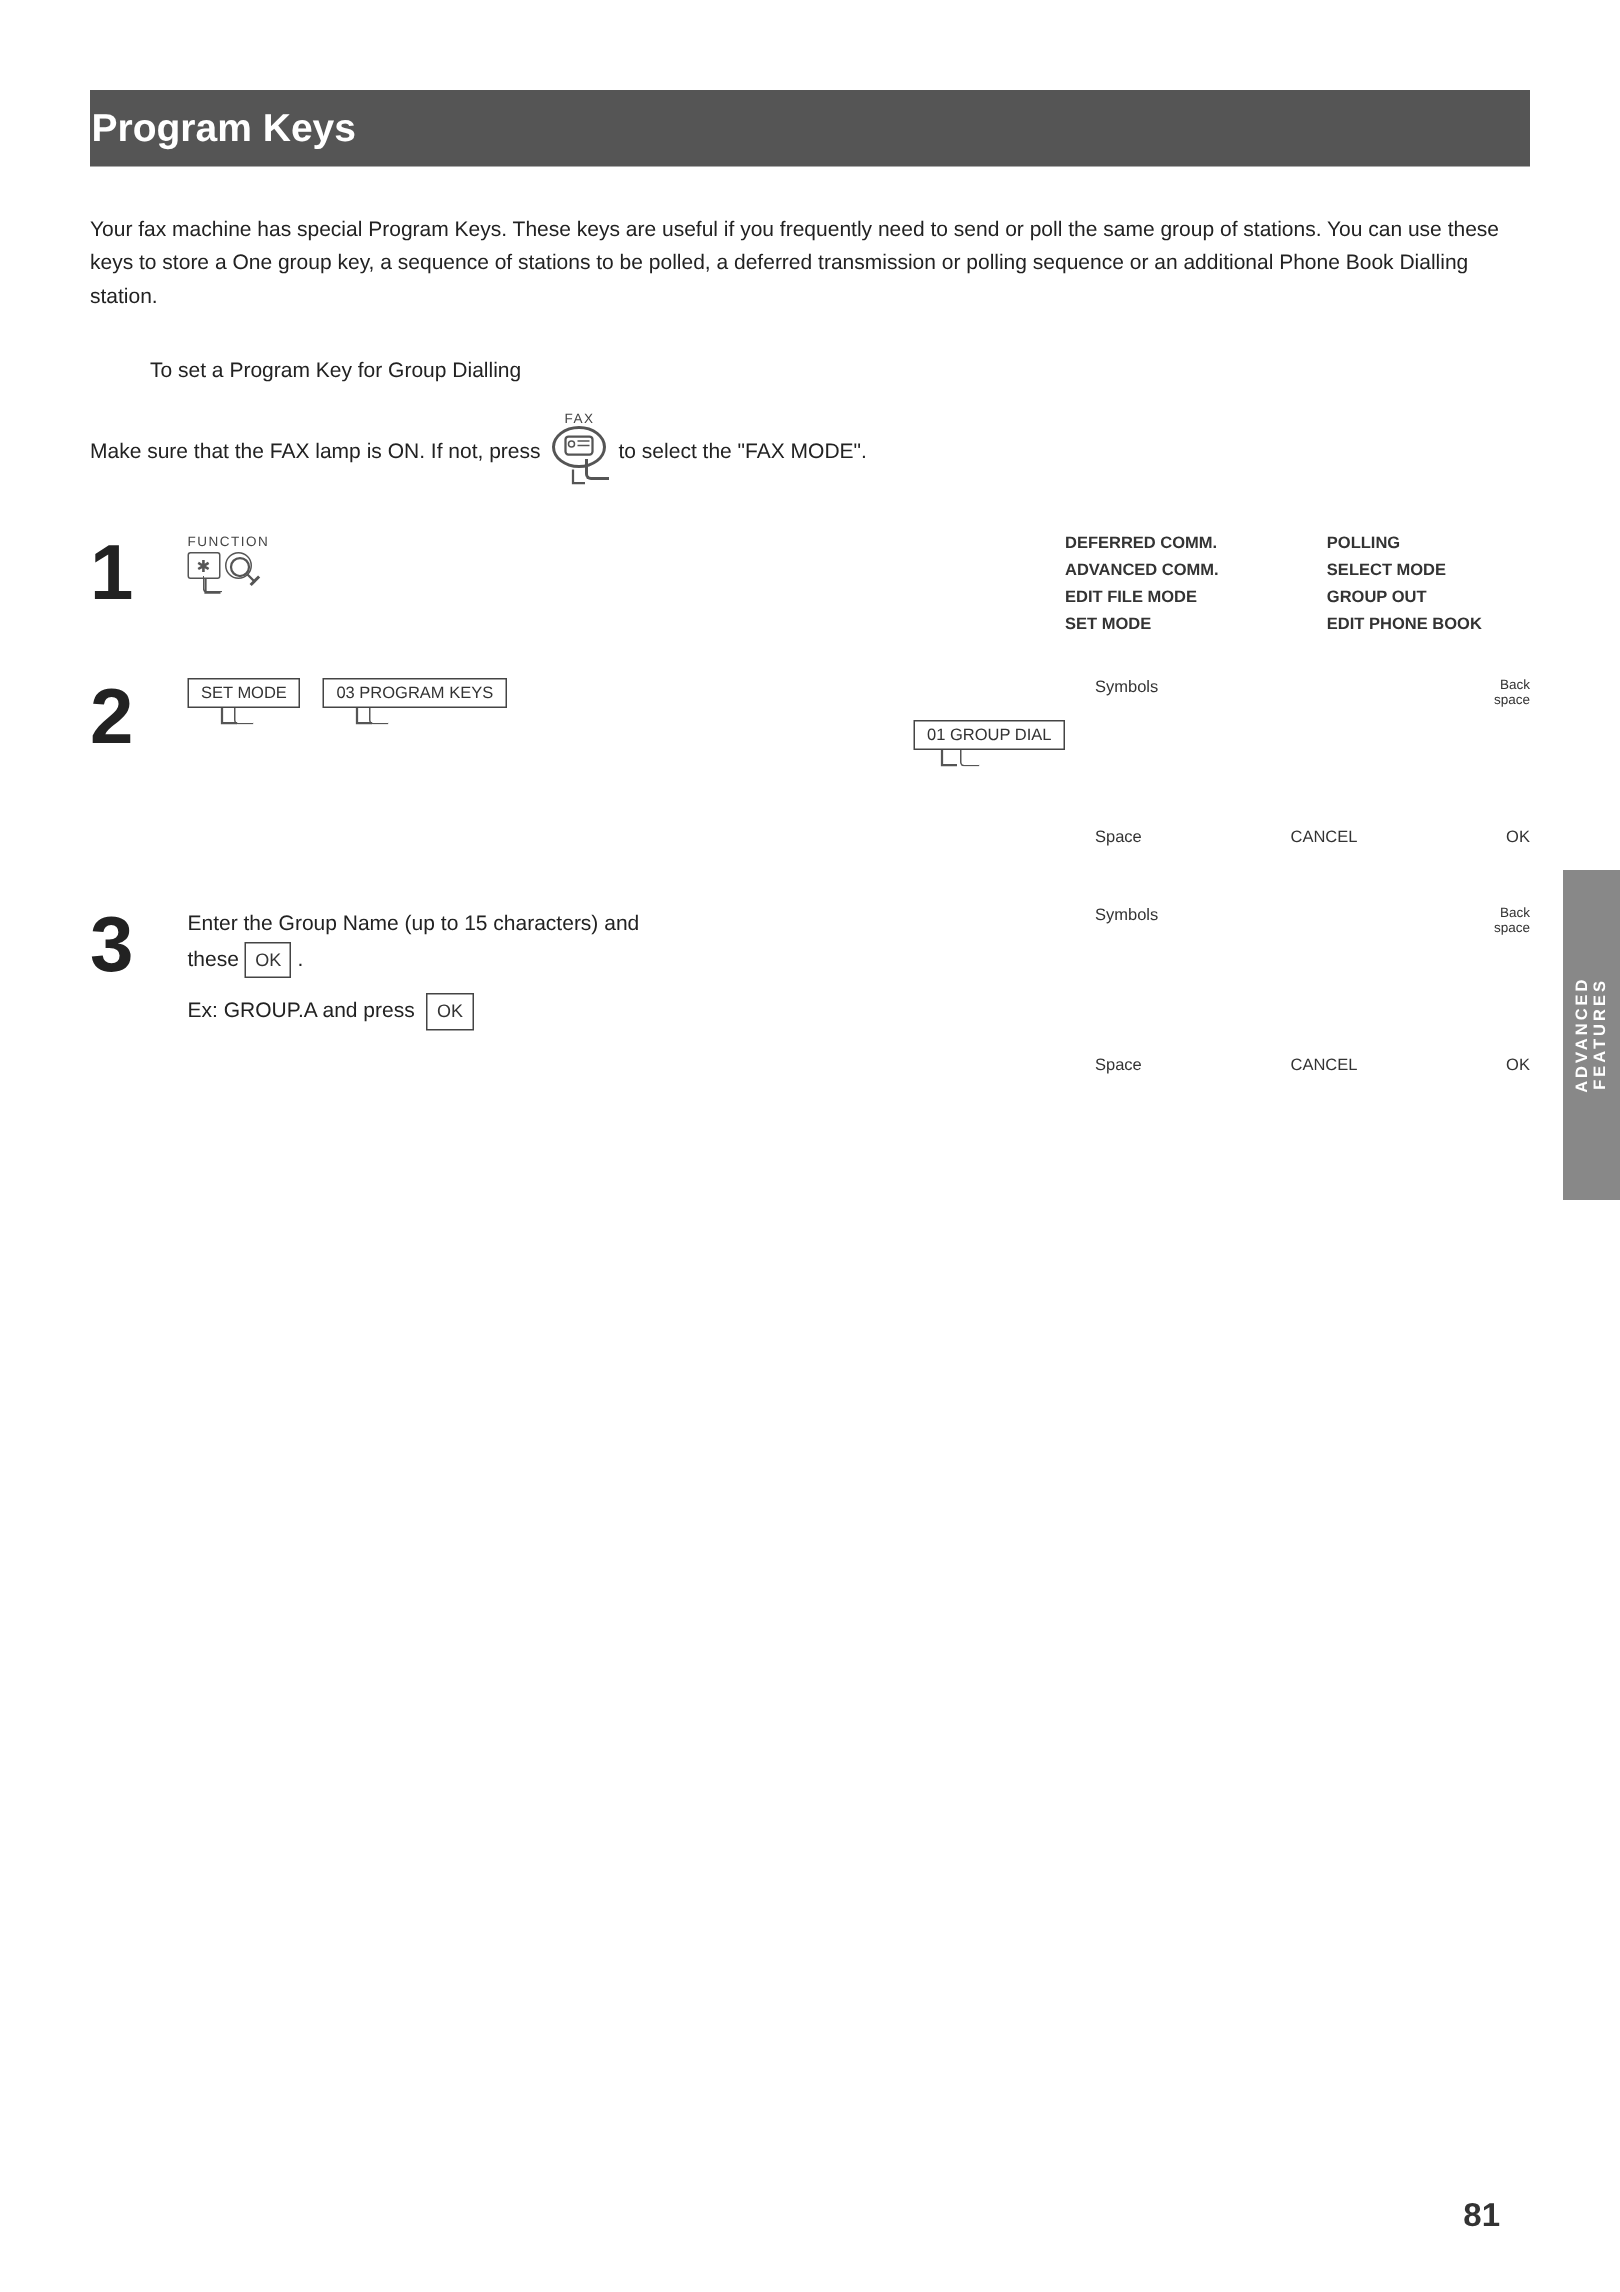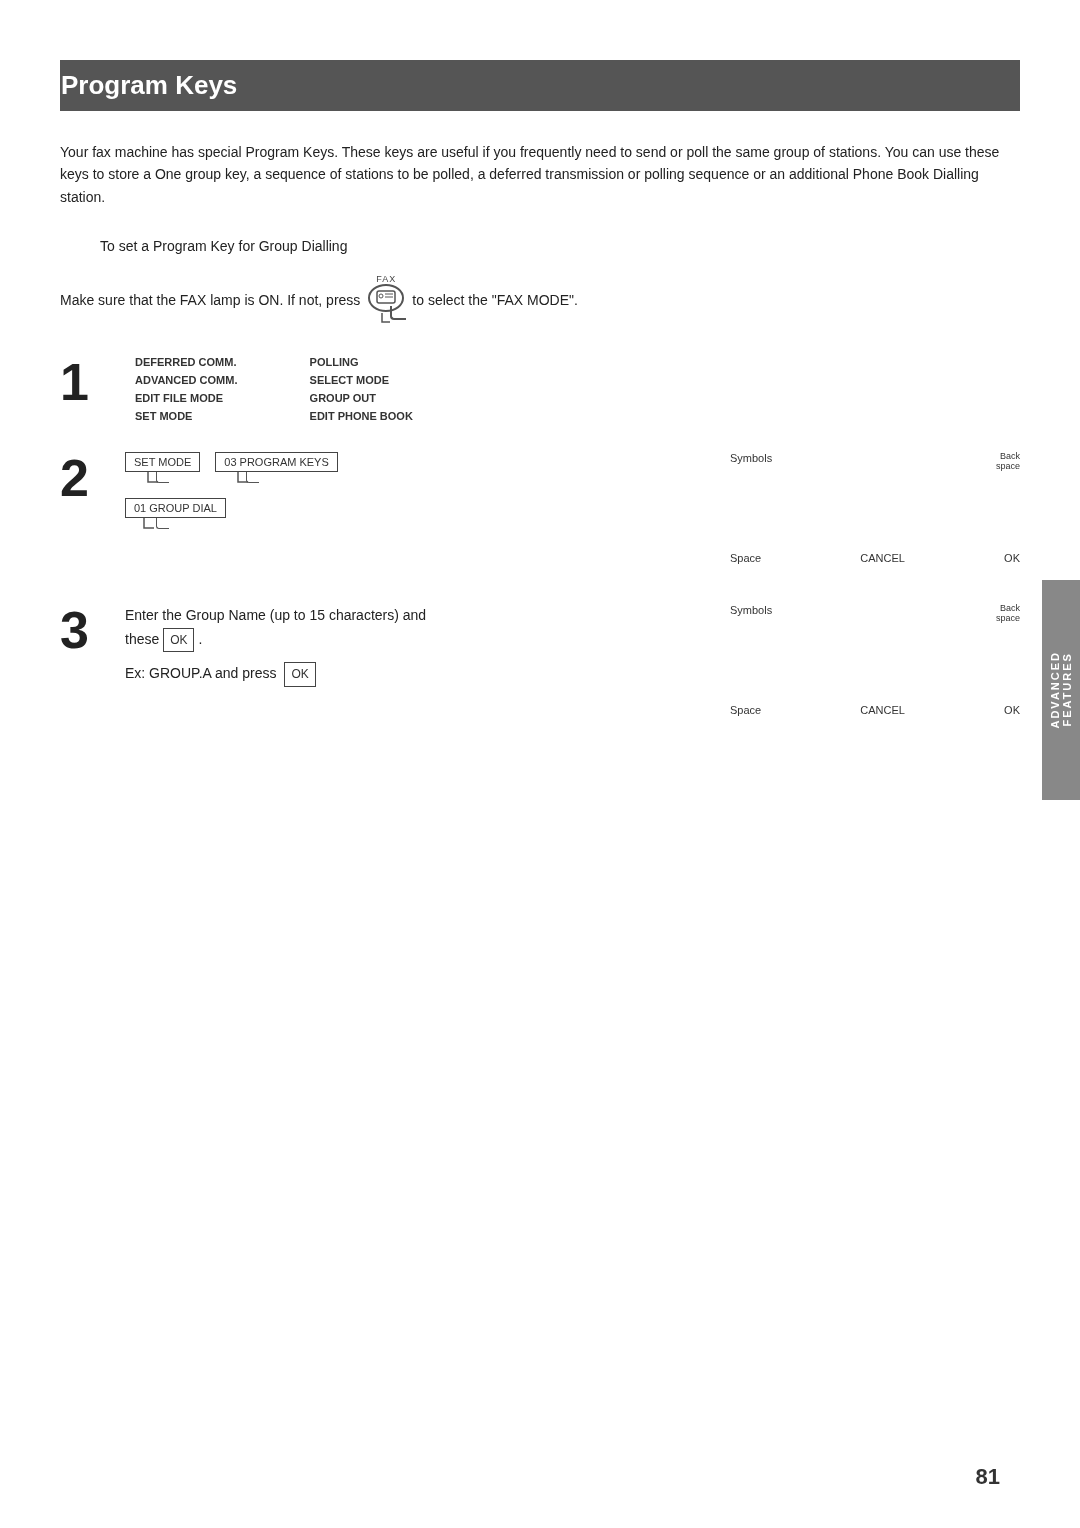--- a/index.html
+++ b/index.html
@@ -326,20 +326,43 @@
           <path d="M6,1 L6,10 L14,10" fill="none" stroke="#555" stroke-width="1.5"></path>
         </svg>
       </span>
       <span>to select the "FAX MODE".</span>
     </div>
 
     <div class="step-wrapper" style="margin-top:10px; margin-bottom:0;">
       <div class="step-num-col">
         <span>1</span>
       </div>
+      <div class="step-body-col">
+
+        <div class="func-icon-wrapper">
+          <span class="func-label">FUNCTION</span>
+          <div class="func-icon">
+            <div class="func-key-box" style="position:relative;">
+              <svg width="14" height="12" viewBox="0 0 14 12">
+                <text x="2" y="10" font-size="11" fill="#555">✱</text>
+              </svg>
+
+              <svg width="14" height="12" viewBox="0 0 14 12" style="position:absolute; bottom:-13px; right:-3px;">
+                <path d="M2,0 L2,9 L12,9" fill="none" stroke="#555" stroke-width="1.5"></path>
+              </svg>
+            </div>
+            <div class="func-magnify" style="position:relative;">
+              <svg width="20" height="20" viewBox="0 0 20 20">
+                <circle cx="9" cy="9" r="6" fill="none" stroke="#555" stroke-width="1.5"></circle>
+                <line x1="14" y1="14" x2="19" y2="19" stroke="#555" stroke-width="1.5"></line>
+              </svg>
+            </div>
+          </div>
+        </div>
+      </div>
 
       <div class="step-right-col" style="width:320px; padding-top:0;">
         <div class="menu-grid">
           <span class="menu-item">DEFERRED COMM.</span>
           <span class="menu-item">POLLING</span>
           <span class="menu-item">ADVANCED COMM.</span>
           <span class="menu-item">SELECT MODE</span>
           <span class="menu-item">EDIT FILE MODE</span>
           <span class="menu-item">GROUP OUT</span>
           <span class="menu-item">SET MODE</span>
@@ -363,21 +386,21 @@
               </svg>
             </span>
             <span class="menu-key" style="position:relative;">
               <span>03 PROGRAM KEYS</span>
               <svg width="14" height="12" viewBox="0 0 14 12" style="position:absolute; bottom:-13px; left:20px;">
                 <path d="M2,0 L2,10 L12,10" fill="none" stroke="#555" stroke-width="1.5"></path>
               </svg>
             </span>
           </div>
 
-          <div class="step2-row" style="margin-top:18px;">
+          <div class="step2-row" style="justify-content:flex-end;">
             <span class="menu-key" style="position:relative;">
               <span>01 GROUP DIAL</span>
               <svg width="14" height="12" viewBox="0 0 14 12" style="position:absolute; bottom:-13px; left:16px;">
                 <path d="M2,0 L2,10 L12,10" fill="none" stroke="#555" stroke-width="1.5"></path>
               </svg>
             </span>
           </div>
         </div>
       </div>
 

